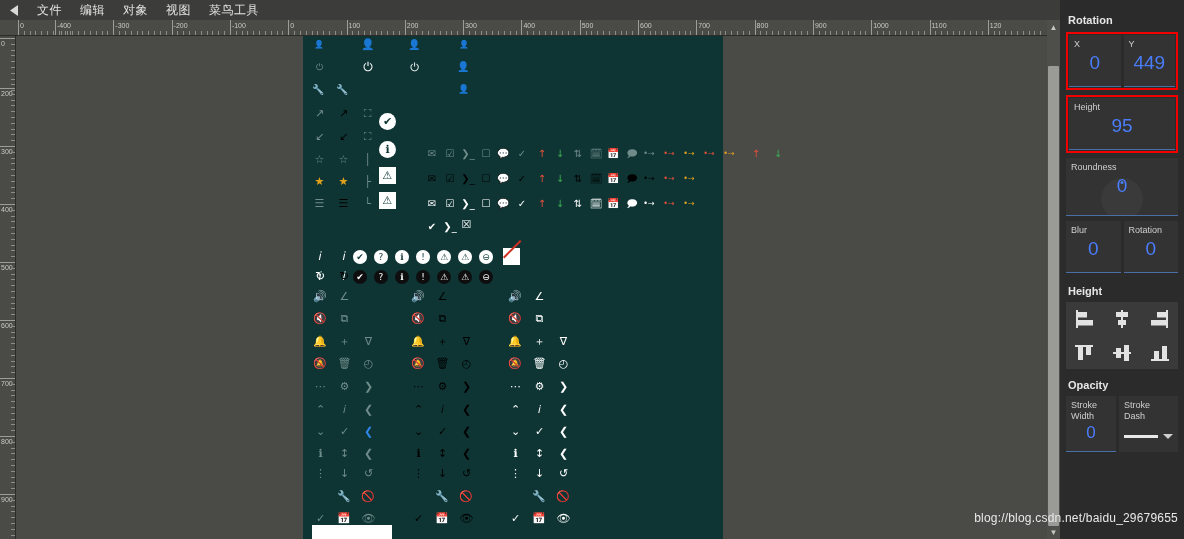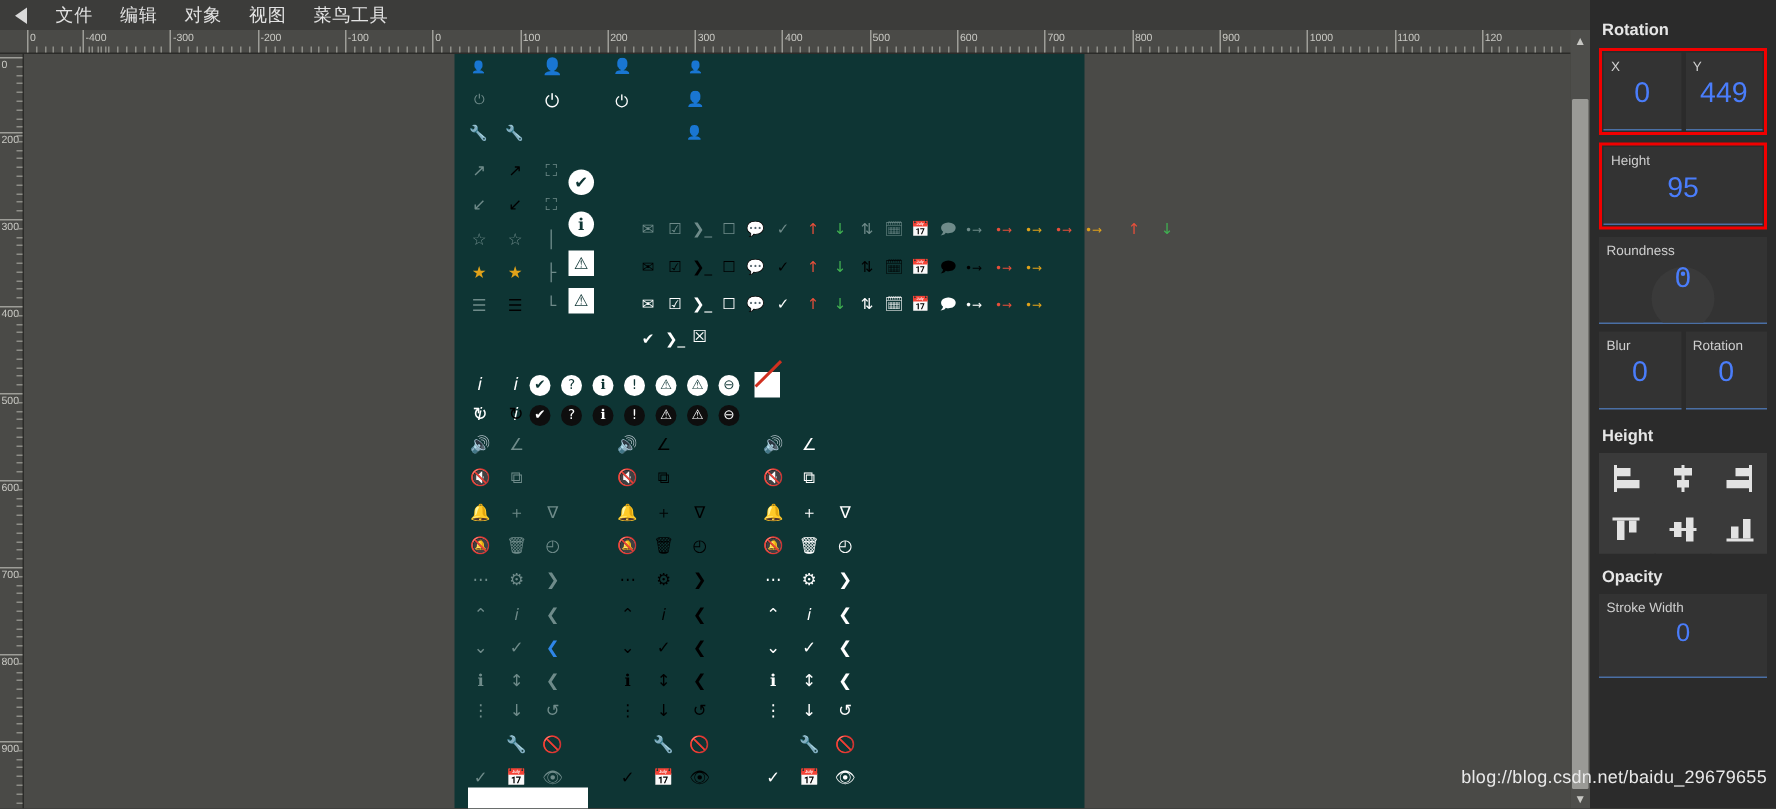--- a/index.html
+++ b/index.html
@@ -738,17 +738,24 @@
       </svg>
     </div>
   </div>
 
   <div class="panel-title" style="margin:0 0 5px 2px">Opacity</div>
   <div class="stroke-grid">
     <div class="sfield">
       <div class="lbl">Stroke Width</div>
       <div class="val">0</div>
     </div>
+    <div class="sfield" style="border-bottom:none">
+      <div class="lbl">Stroke Dash</div>
+      <div class="dashrow">
+        <div class="dashline"></div>
+        <div class="dashcaret"></div>
+      </div>
+    </div>
   </div>
 
 </div>
 
 <div id="watermark">blog://blog.csdn.net/baidu_29679655</div>
 
 </body></html>

